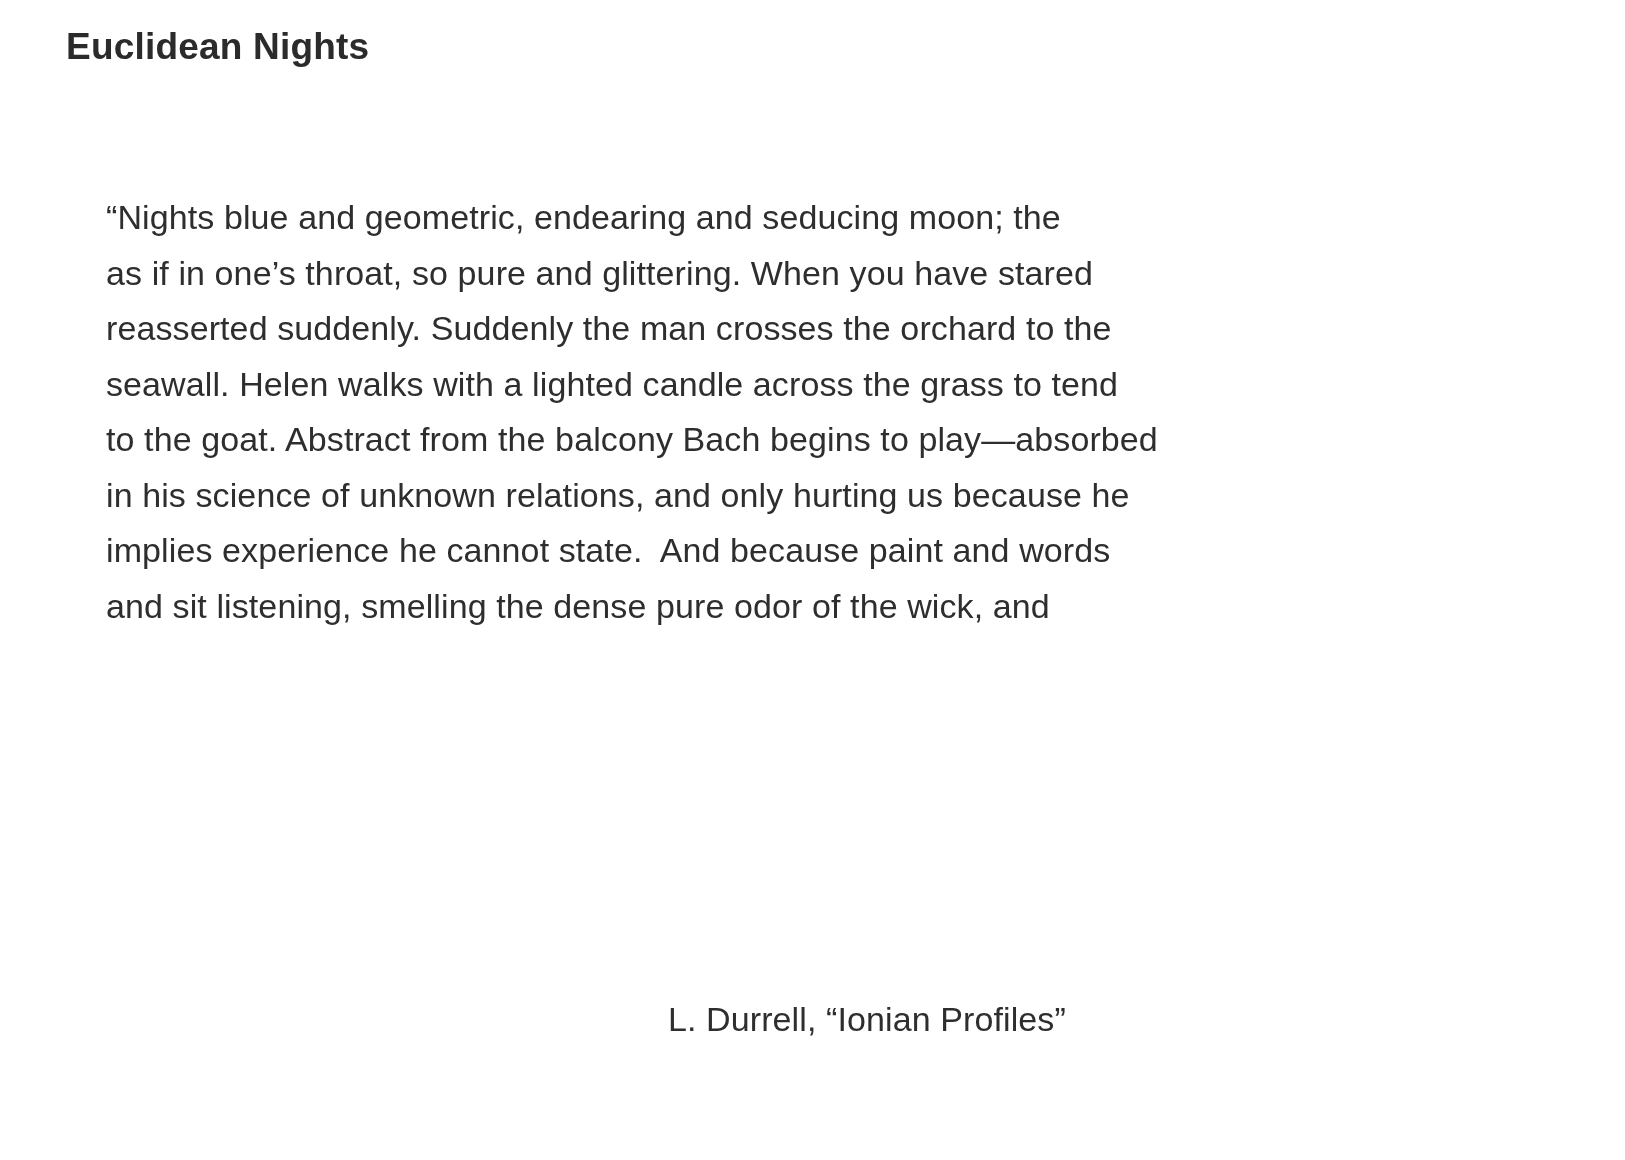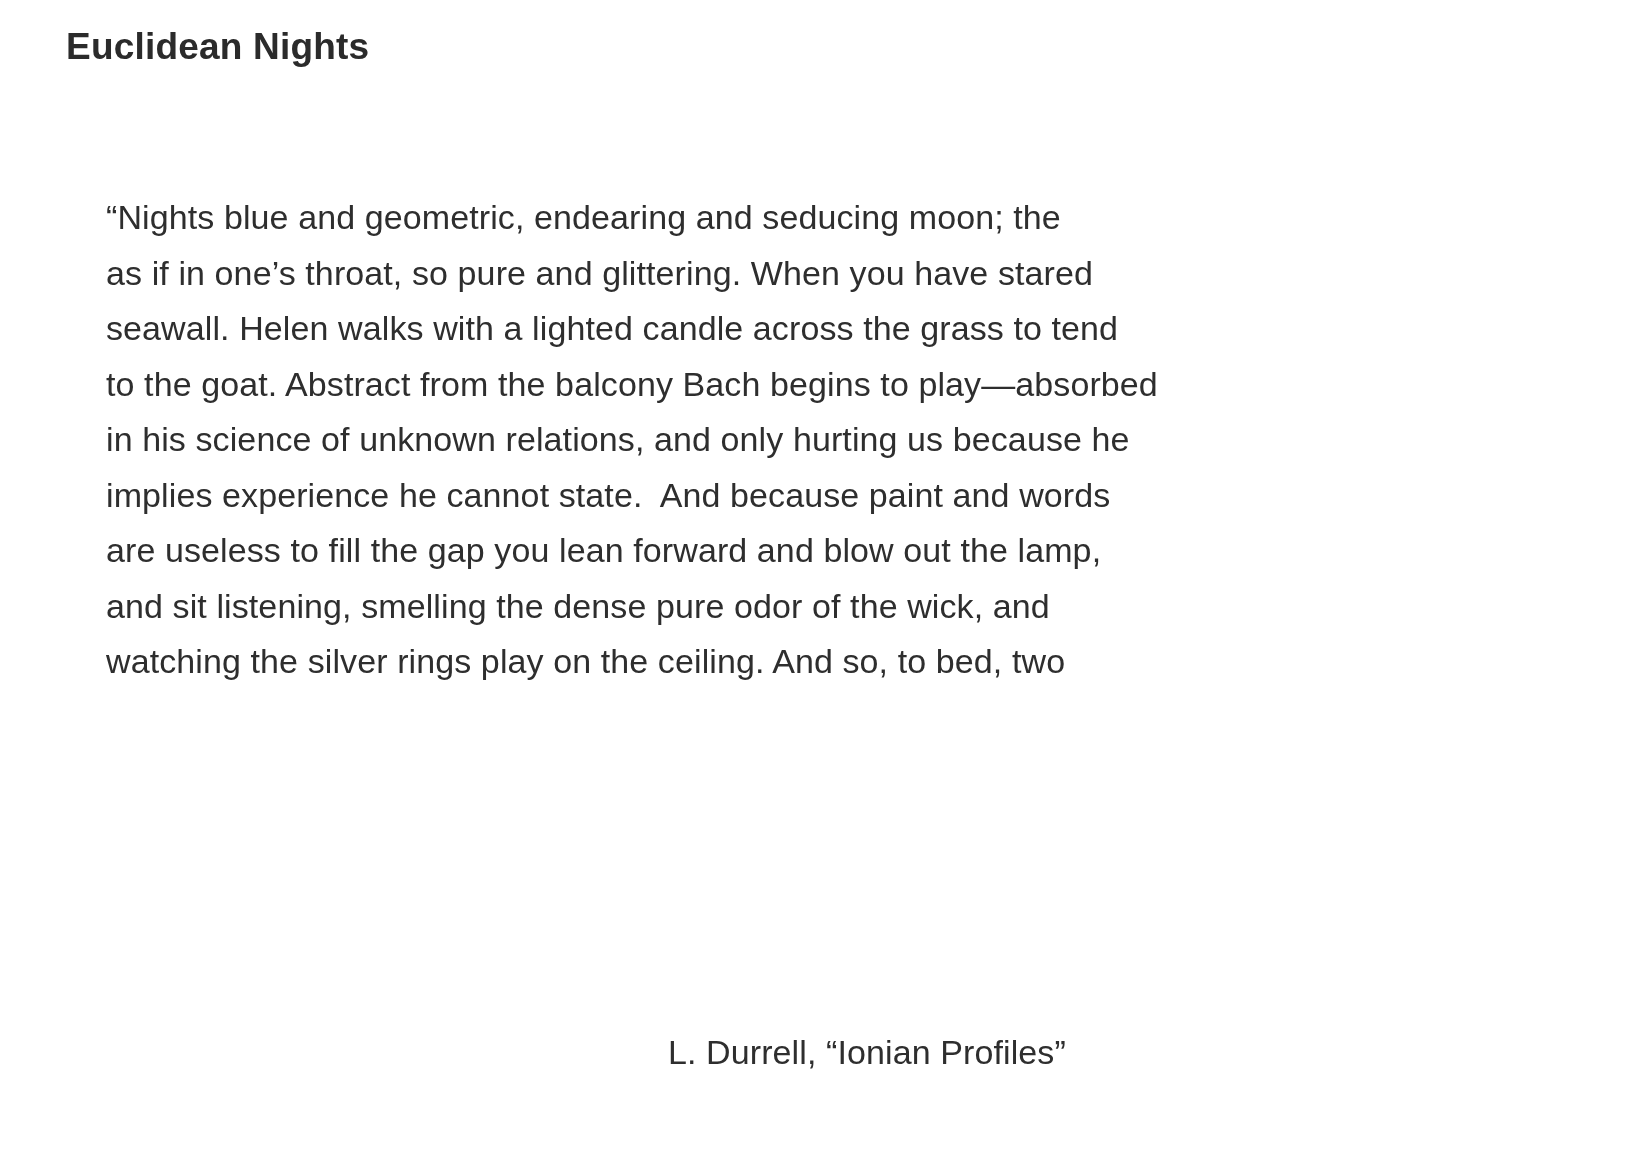--- a/index.html
+++ b/index.html
@@ -43,37 +43,35 @@
   }
   .attribution {
     position: absolute;
     left: 668px;
     top: 1000px;
     font-size: 34px;
     font-weight: 400;
     letter-spacing: 0.1px;
     color: #2e2e2e;
     white-space: pre;
-    margin-top: 33px;
   }
 </style>
 </head>
 <body>
 
 <div class="page">
 
   <h1 class="title">Euclidean Nights</h1>
 
   <div class="poem">
     <div class="poem-line">“Nights blue and geometric, endearing and seducing moon; the</div>
     <div class="poem-line">as if in one’s throat, so pure and glittering. When you have stared</div>
+    <div class="poem-line">reasserted suddenly. Suddenly the man crosses the orchard to the</div>
     <div class="poem-line">seawall. Helen walks with a lighted candle across the grass to tend</div>
     <div class="poem-line">to the goat. Abstract from the balcony Bach begins to play—absorbed</div>
     <div class="poem-line">in his science of unknown relations, and only hurting us because he</div>
     <div class="poem-line">implies experience he cannot state.  And because paint and words</div>
-    <div class="poem-line">are useless to fill the gap you lean forward and blow out the lamp,</div>
     <div class="poem-line">and sit listening, smelling the dense pure odor of the wick, and</div>
-    <div class="poem-line">watching the silver rings play on the ceiling. And so, to bed, two</div>
   </div>
 
   <div class="attribution">L. Durrell, “Ionian Profiles”</div>
 
 </div>
 
 </body></html>

